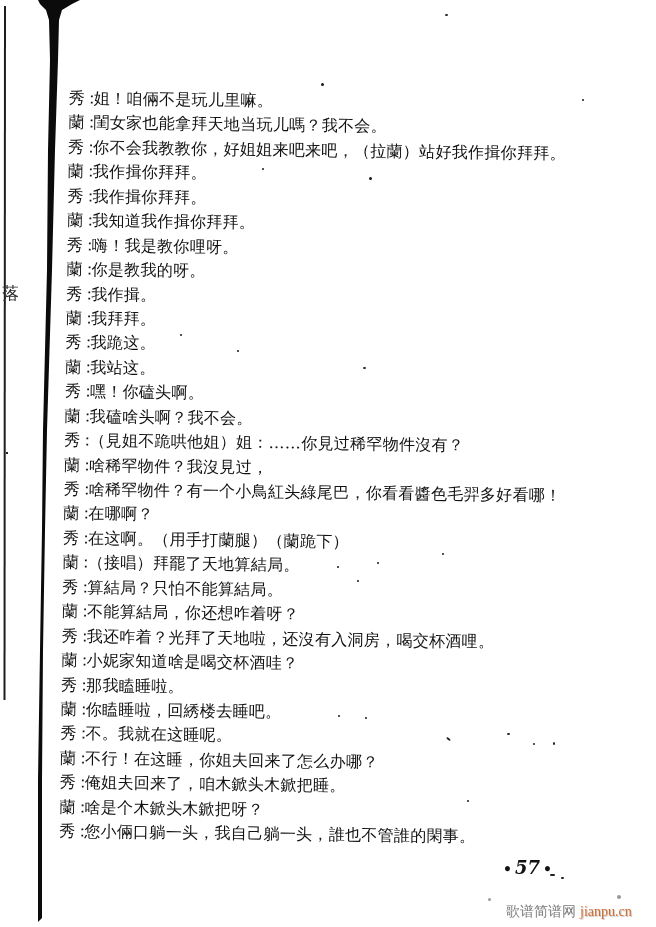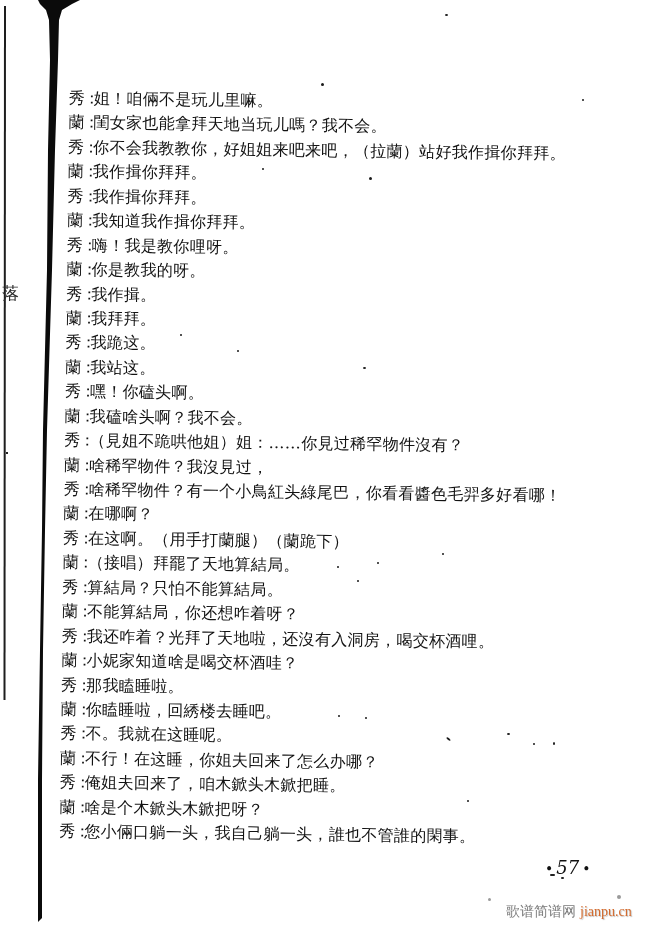--- a/index.html
+++ b/index.html
@@ -18,22 +18,22 @@
       transform: rotate(0.75deg); transform-origin: 50% 50%;
     }
     .line {
       height: 24.45px; line-height: 24.45px; white-space: nowrap;
       font-size: 16px; letter-spacing: 0.3px;
     }
     .spk { display: inline-block; width: 15px; }
     .sep { display: inline-block; width: 10px; overflow: visible; white-space: nowrap; }
     .txt { display: inline; }
     .page-number {
-      position: absolute; left: 542px; top: 857px; font-size: 18px; line-height: 22px;
-      font-weight: normal; font-style: italic; color: #111; white-space: nowrap;
+      position: absolute; left: 500px; top: 857px; font-size: 18px; line-height: 22px;
+      font-weight: bold; font-style: italic; color: #111; white-space: nowrap;
     }
     .page-number .dot { font-style: normal; font-size: 14px; margin: 0 3px; }
     .pn-noise { position: absolute; background: #222; border-radius: 1px; }
     .watermark {
       position: absolute; left: 506px; top: 902px; font-size: 14px; line-height: 18px;
       white-space: nowrap;
     }
     .wm-cn { color: #7a7a7a; font-family: Liberation Serif, serif; }
     .wm-domain {
       color: #d36b2e; margin-left: 4px; font-family: Liberation Serif, serif;

